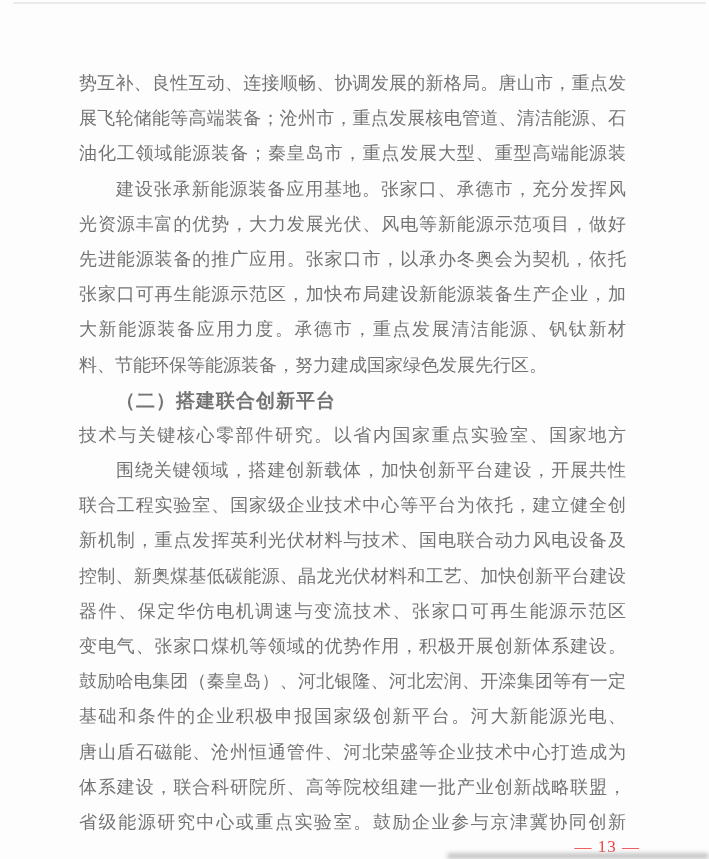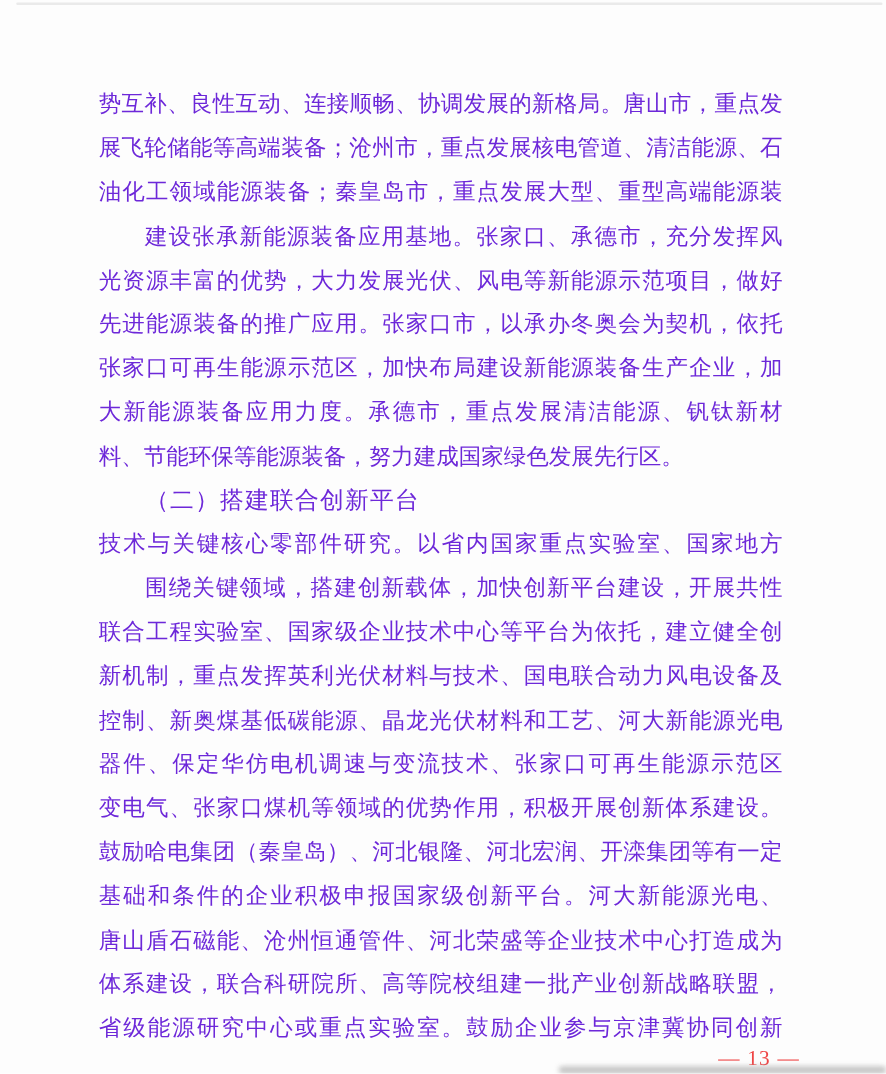--- a/index.html
+++ b/index.html
@@ -40,36 +40,36 @@
   .content {
     position: absolute;
     left: 79px;
     top: 66px;
     width: 547px;
   }
   .line {
     height: 35.2px;
     line-height: 35.2px;
     font-size: 18px;
-    color: #6d28d9;
+    color: #737373;
     text-align: justify;
     text-align-last: justify;
     overflow: hidden;
     white-space: normal;
   }
   .line.short {
     text-align: left;
     text-align-last: left;
     font-family: Liberation Serif, serif;
   }
   .line.indent {
     text-indent: 37px;
   }
   .line.heading {
-    font-weight: normal;
+    font-weight: bold;
     font-size: 19px;
     letter-spacing: 1px;
     text-align: left;
     text-align-last: left;
   }
   .page-number {
     position: absolute;
     top: 836px;
     right: 69px;
     font-size: 17px;
@@ -93,21 +93,21 @@
     <div class="line">光资源丰富的优势，大力发展光伏、风电等新能源示范项目，做好</div>
     <div class="line">先进能源装备的推广应用。张家口市，以承办冬奥会为契机，依托</div>
     <div class="line">张家口可再生能源示范区，加快布局建设新能源装备生产企业，加</div>
     <div class="line">大新能源装备应用力度。承德市，重点发展清洁能源、钒钛新材</div>
     <div class="line short">料、节能环保等能源装备，努力建成国家绿色发展先行区。</div>
     <div class="line heading indent">（二）搭建联合创新平台</div>
     <div class="line">技术与关键核心零部件研究。以省内国家重点实验室、国家地方</div>
     <div class="line indent">围绕关键领域，搭建创新载体，加快创新平台建设，开展共性</div>
     <div class="line">联合工程实验室、国家级企业技术中心等平台为依托，建立健全创</div>
     <div class="line">新机制，重点发挥英利光伏材料与技术、国电联合动力风电设备及</div>
-    <div class="line">控制、新奥煤基低碳能源、晶龙光伏材料和工艺、河大新能源光电</div>
+    <div class="line">控制、新奥煤基低碳能源、晶龙光伏材料和工艺、加快创新平台建设</div>
     <div class="line">器件、保定华仿电机调速与变流技术、张家口可再生能源示范区</div>
     <div class="line">变电气、张家口煤机等领域的优势作用，积极开展创新体系建设。</div>
     <div class="line">鼓励哈电集团（秦皇岛）、河北银隆、河北宏润、开滦集团等有一定</div>
     <div class="line">基础和条件的企业积极申报国家级创新平台。河大新能源光电、</div>
     <div class="line">唐山盾石磁能、沧州恒通管件、河北荣盛等企业技术中心打造成为</div>
     <div class="line">体系建设，联合科研院所、高等院校组建一批产业创新战略联盟，</div>
     <div class="line">省级能源研究中心或重点实验室。鼓励企业参与京津冀协同创新</div>
   </div>
 
   <div class="page-number">— 13 —</div>

